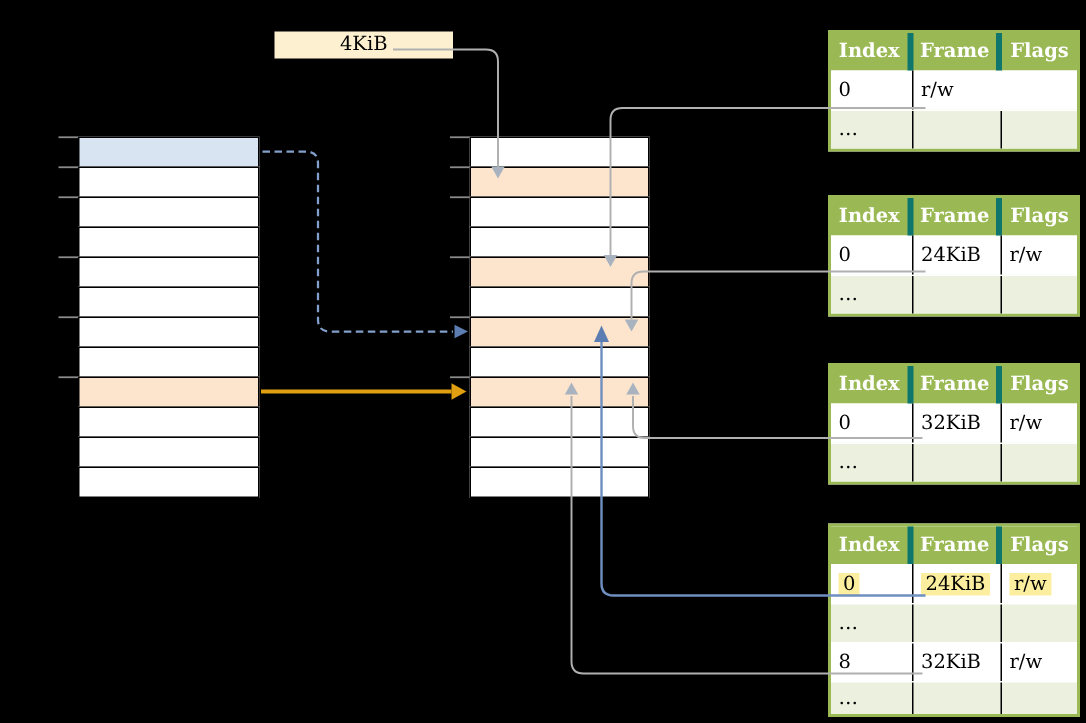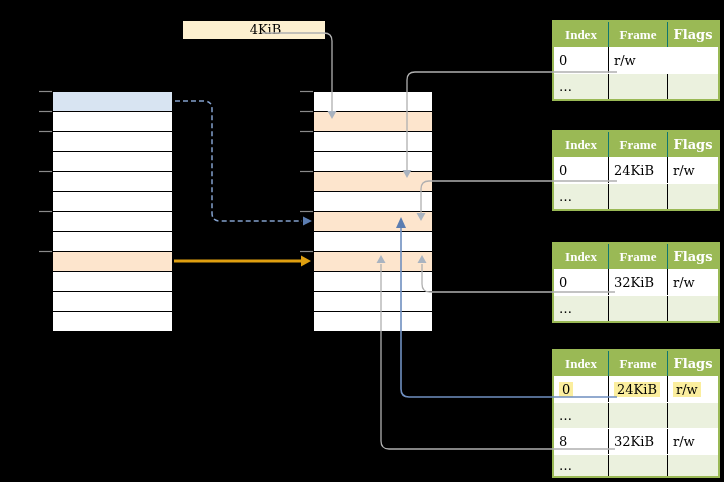--- a/index.html
+++ b/index.html
@@ -1,25 +1,25 @@
 <!DOCTYPE html>
 <html><head>
 <meta charset="utf-8">
 <style>
   html,body{margin:0;padding:0;background:#000;}
   body{width:724px;height:482px;position:relative;font-family:"DejaVu Serif","Liberation Serif",serif;}
   #canvas{position:absolute;left:0;top:0;width:724px;height:482px;overflow:hidden;}
   #page-size-label{position:absolute;left:183px;top:21px;width:119px;height:18px;
-    line-height:18px;text-align:center;font-size:13px;color:#000;padding-left:23px;}
+    line-height:18px;text-align:center;font-size:13px;color:#000;}
   .mem-row{position:absolute;box-sizing:border-box;border:1px solid #000;}
   .pt{position:absolute;box-sizing:border-box;border-width:2px;border-style:solid;background:#fff;width:168px;}
   .pt-header{display:flex;height:25px;}
   .pt-hcell{box-sizing:border-box;height:25px;line-height:25px;text-align:center;
     color:#fff;font-weight:bold;font-size:13px;}
-  .pt-hcell.sep{border-right:1px solid #0f766e;font-family:Liberation Serif, serif;}
+  .pt-hcell.sep{border-right:4px solid #0f766e;}
   .pt-row{display:flex;box-sizing:border-box;height:26px;border-top:1px solid #fff;}
   .pt-row.first{border-top:none;}
   .pt-cell{box-sizing:border-box;display:flex;align-items:center;padding-left:5px;
     font-size:13px;color:#000;overflow:hidden;}
   .pt-cell.sep{border-right:1px solid #000;}
   .hl{padding:0 3px;}
   #overlay{position:absolute;left:0;top:0;pointer-events:none;}
 </style>
 </head>
 <body>

